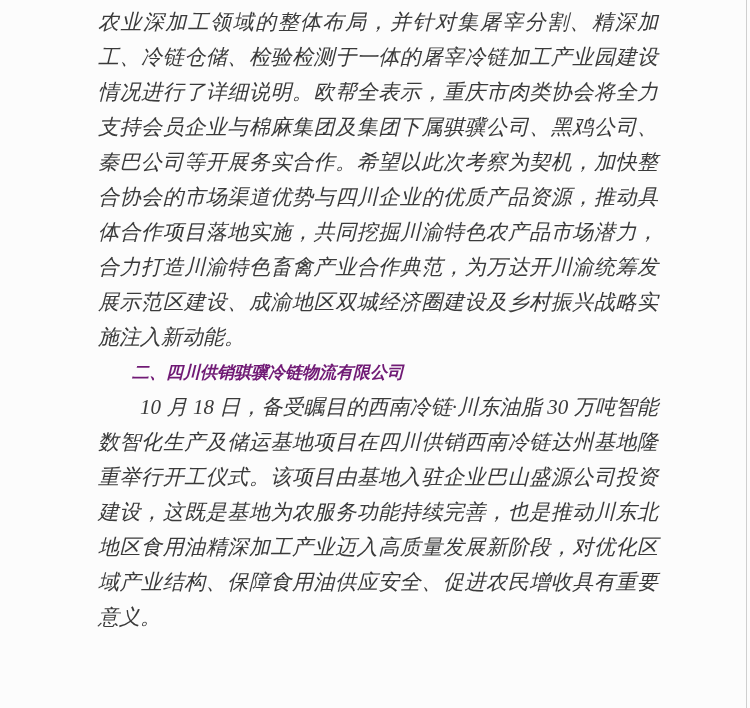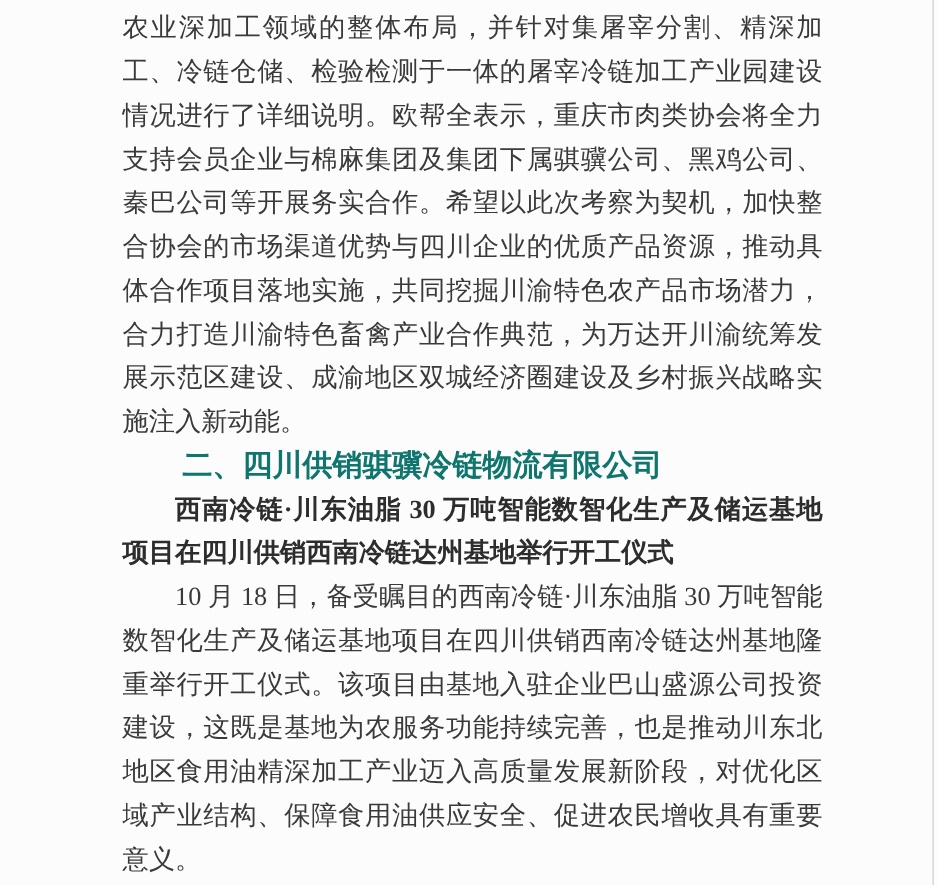--- a/index.html
+++ b/index.html
@@ -23,30 +23,31 @@
     font-family: "Liberation Serif", "DejaVu Serif", serif;
     font-size: 21px;
     line-height: 35px;
     color: #3a3a3a;
     text-align: justify;
     text-justify: inter-ideograph;
   }
   .content p, .content h2 {
     margin: 0;
     padding: 0;
+    font-style: italic;
   }
   .indent {
     text-indent: 2em;
   }
   .section-heading {
     font-family: "Liberation Sans", "DejaVu Sans", sans-serif;
     font-weight: 700;
-    font-size: 24px;
+    font-size: 17px;
     line-height: 35px;
-    color: #0f766e;
+    color: #701a75;
     text-indent: 2em;
   }
   .article-title {
     font-weight: 700;
     color: #2d2d2d;
   }
   .page-edge {
     position: absolute;
     top: 0;
     bottom: 0;
@@ -55,17 +56,16 @@
     background: #cfcfcf;
   }
 </style>
 </head>
 <body>
 
 <div class="page">
   <div class="content">
     <p class="body-paragraph">农业深加工领域的整体布局，并针对集屠宰分割、精深加工、冷链仓储、检验检测于一体的屠宰冷链加工产业园建设情况进行了详细说明。欧帮全表示，重庆市肉类协会将全力支持会员企业与棉麻集团及集团下属骐骥公司、黑鸡公司、秦巴公司等开展务实合作。希望以此次考察为契机，加快整合协会的市场渠道优势与四川企业的优质产品资源，推动具体合作项目落地实施，共同挖掘川渝特色农产品市场潜力，合力打造川渝特色畜禽产业合作典范，为万达开川渝统筹发展示范区建设、成渝地区双城经济圈建设及乡村振兴战略实施注入新动能。</p>
     <h2 class="section-heading">二、四川供销骐骥冷链物流有限公司</h2>
-    <p class="article-title indent">西南冷链·川东油脂 30 万吨智能数智化生产及储运基地项目在四川供销西南冷链达州基地举行开工仪式</p>
     <p class="body-paragraph indent">10 月 18 日，备受瞩目的西南冷链·川东油脂 30 万吨智能数智化生产及储运基地项目在四川供销西南冷链达州基地隆重举行开工仪式。该项目由基地入驻企业巴山盛源公司投资建设，这既是基地为农服务功能持续完善，也是推动川东北地区食用油精深加工产业迈入高质量发展新阶段，对优化区域产业结构、保障食用油供应安全、促进农民增收具有重要意义。</p>
   </div>
   <div class="page-edge"></div>
 </div>
 
 </body></html>

